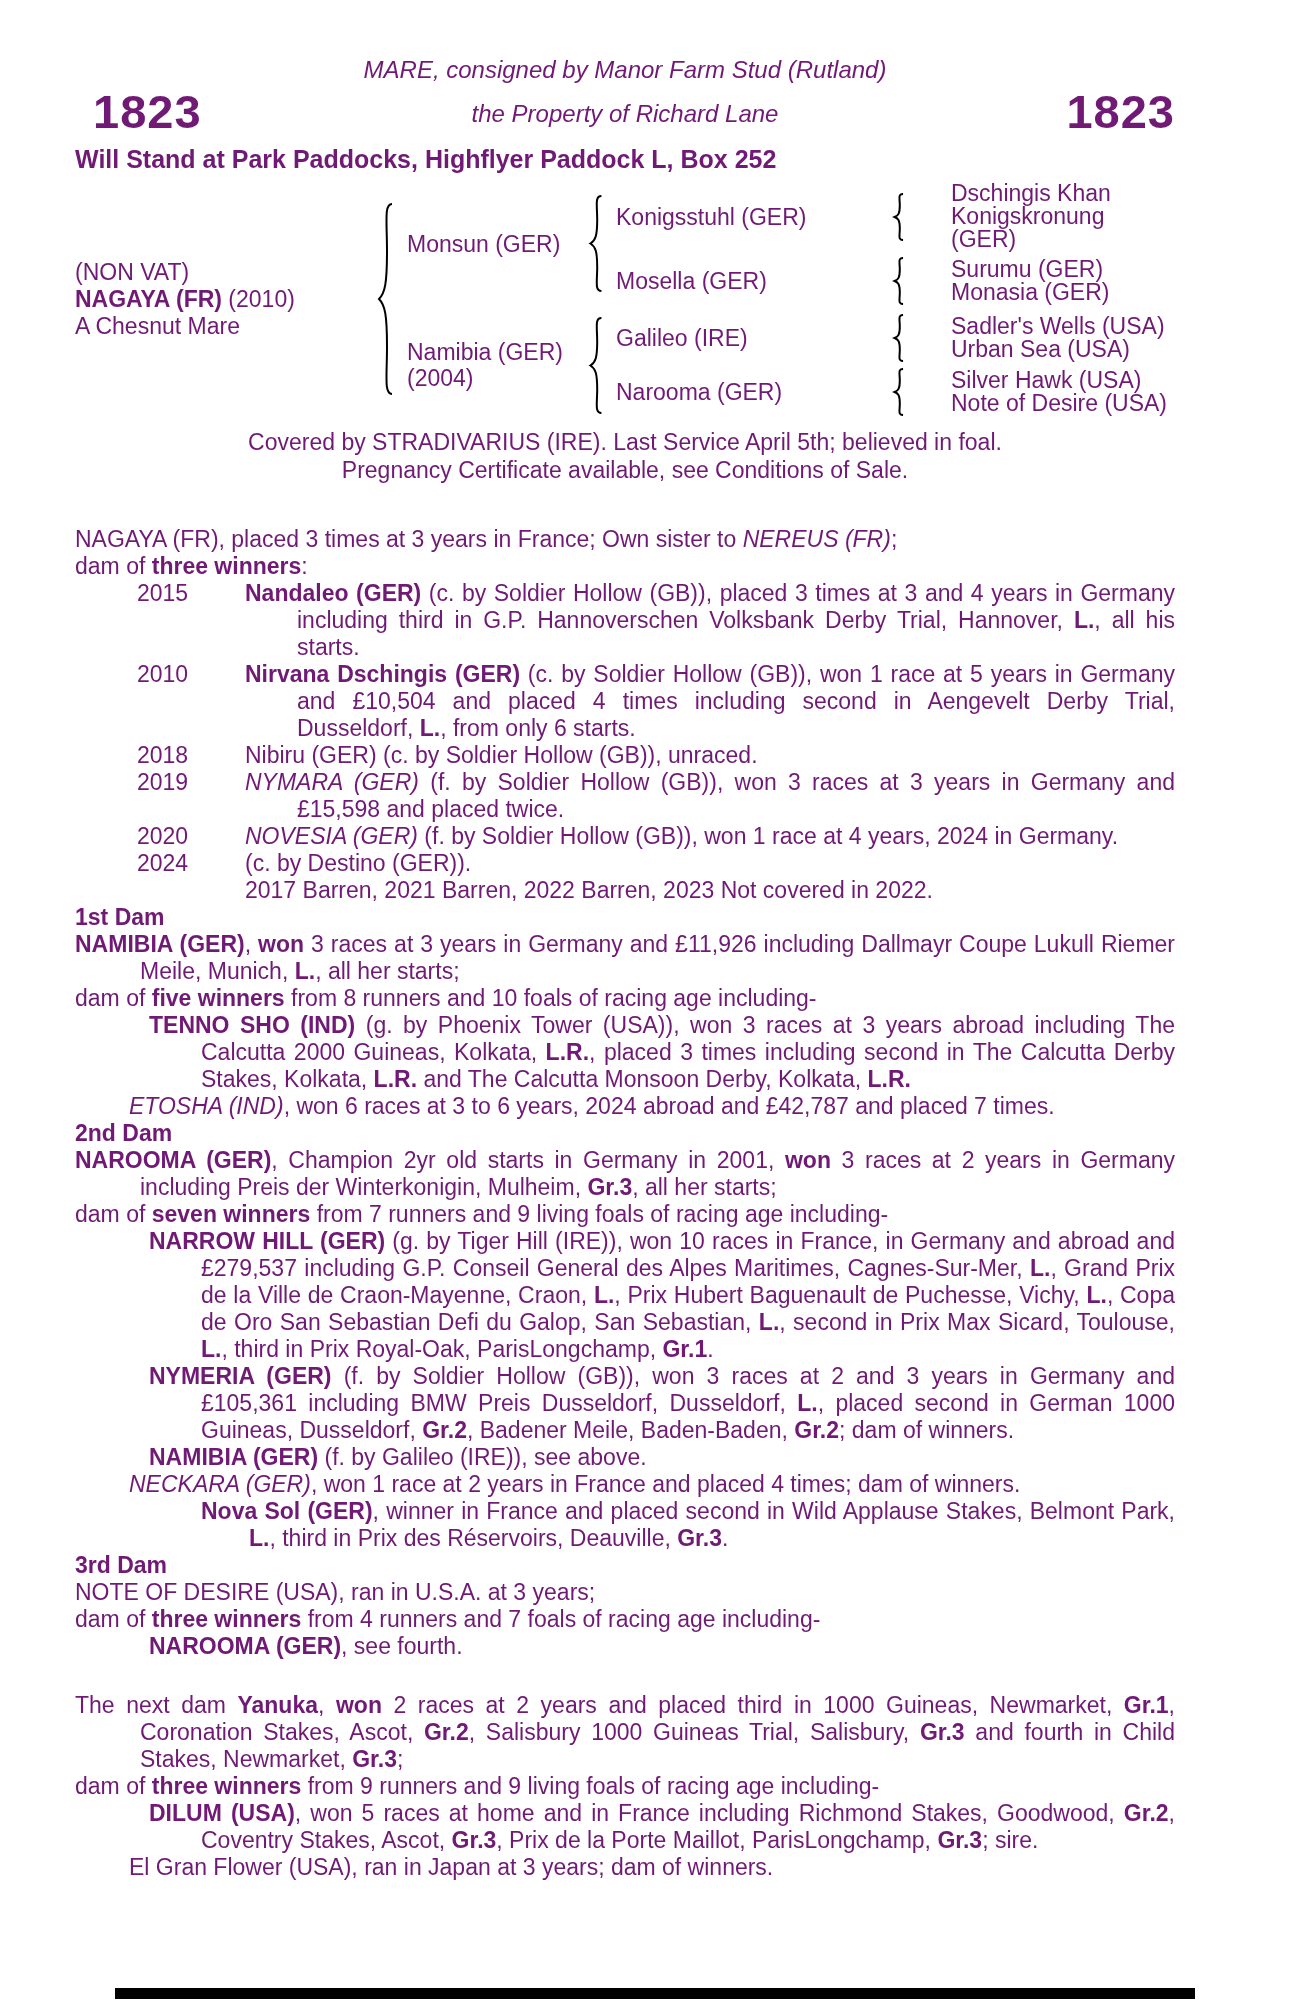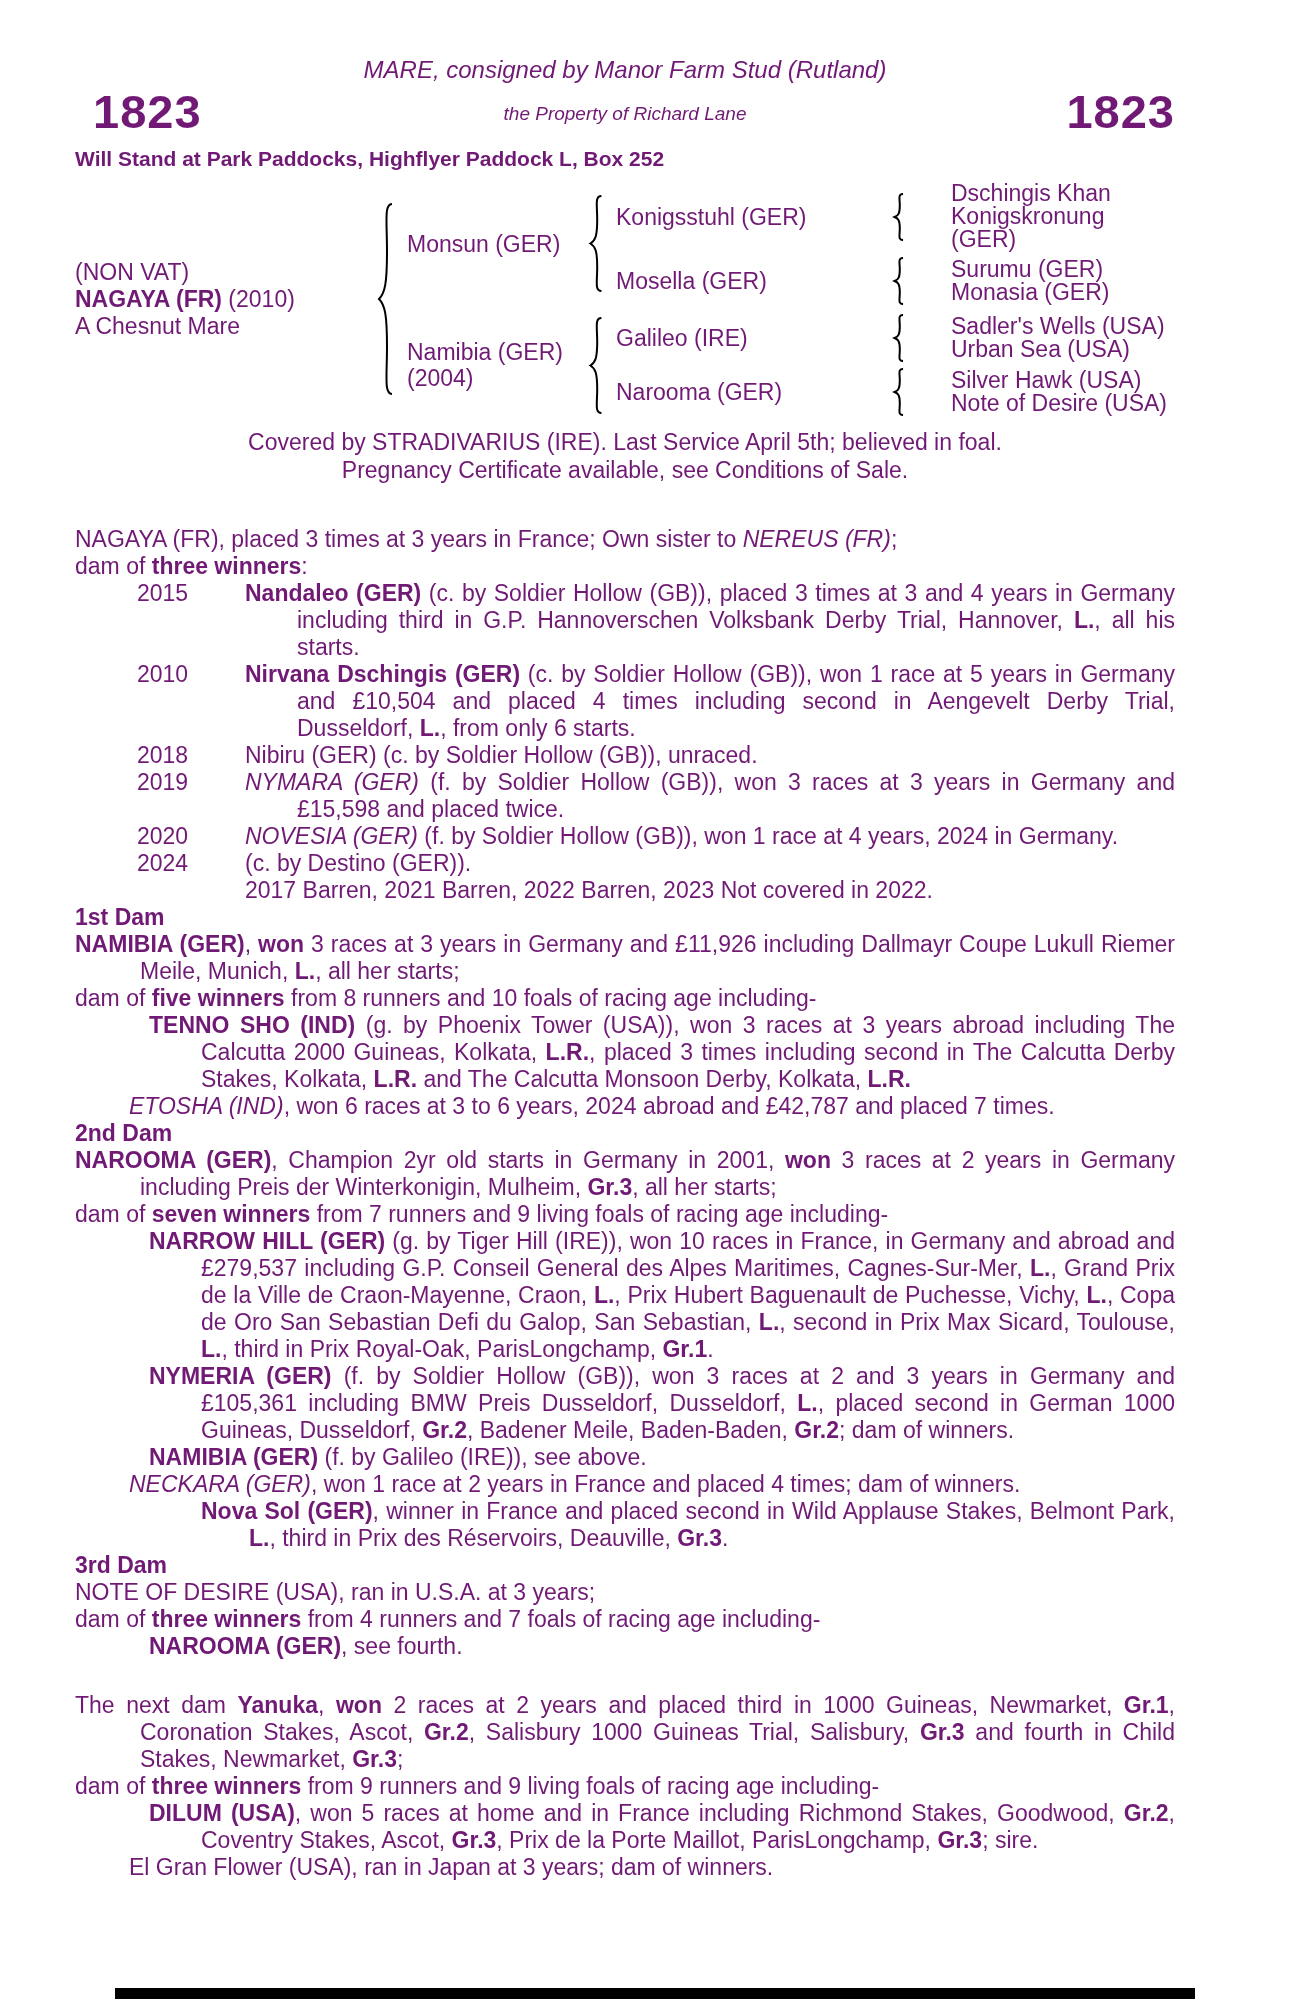--- a/index.html
+++ b/index.html
@@ -16,22 +16,22 @@
   .content{position:absolute;left:75px;top:56px;width:1100px;}
   .b{font-weight:bold;}
   .i{font-style:italic;}
   .just{text-align:justify;}
   
   .consignor{ text-align:center;font-style:italic;font-size:24px;line-height:28px;}
   .lot-row{position:relative;height:52px;margin-top:4px;}
   .lot-num{position:absolute;top:-2px;font-size:47px;font-weight:bold;line-height:52px;letter-spacing:1px;}
   .lot-left{left:18px;}
   .lot-right{right:0px;}
-  .property{text-align:center;font-style:italic;font-size:19px;line-height:52px;}
-  .stand-line{font-weight:bold;font-size:21px;line-height:34px;margin-top:2px;}
+  .property{text-align:center;font-style:italic;font-size:24px;line-height:52px;}
+  .stand-line{font-weight:bold;font-size:25px;line-height:34px;margin-top:2px;}
   
   .pedigree{display:flex;align-items:center;margin-top:6px;}
   .ped-root{width:300px;line-height:27px;}
   .brace{flex:none;display:block;}
   .brace svg{display:block;width:100%;height:100%;}
   .br2{width:20px;height:198px;margin-right:12px;}
   .br3{width:17px;height:99px;margin-right:12px;}
   .br4{width:13px;height:48px;margin-right:10px;}
   .gen2-col{display:flex;flex-direction:column;gap:9px;flex:1;}
   .gen2-group{display:flex;align-items:center;}

